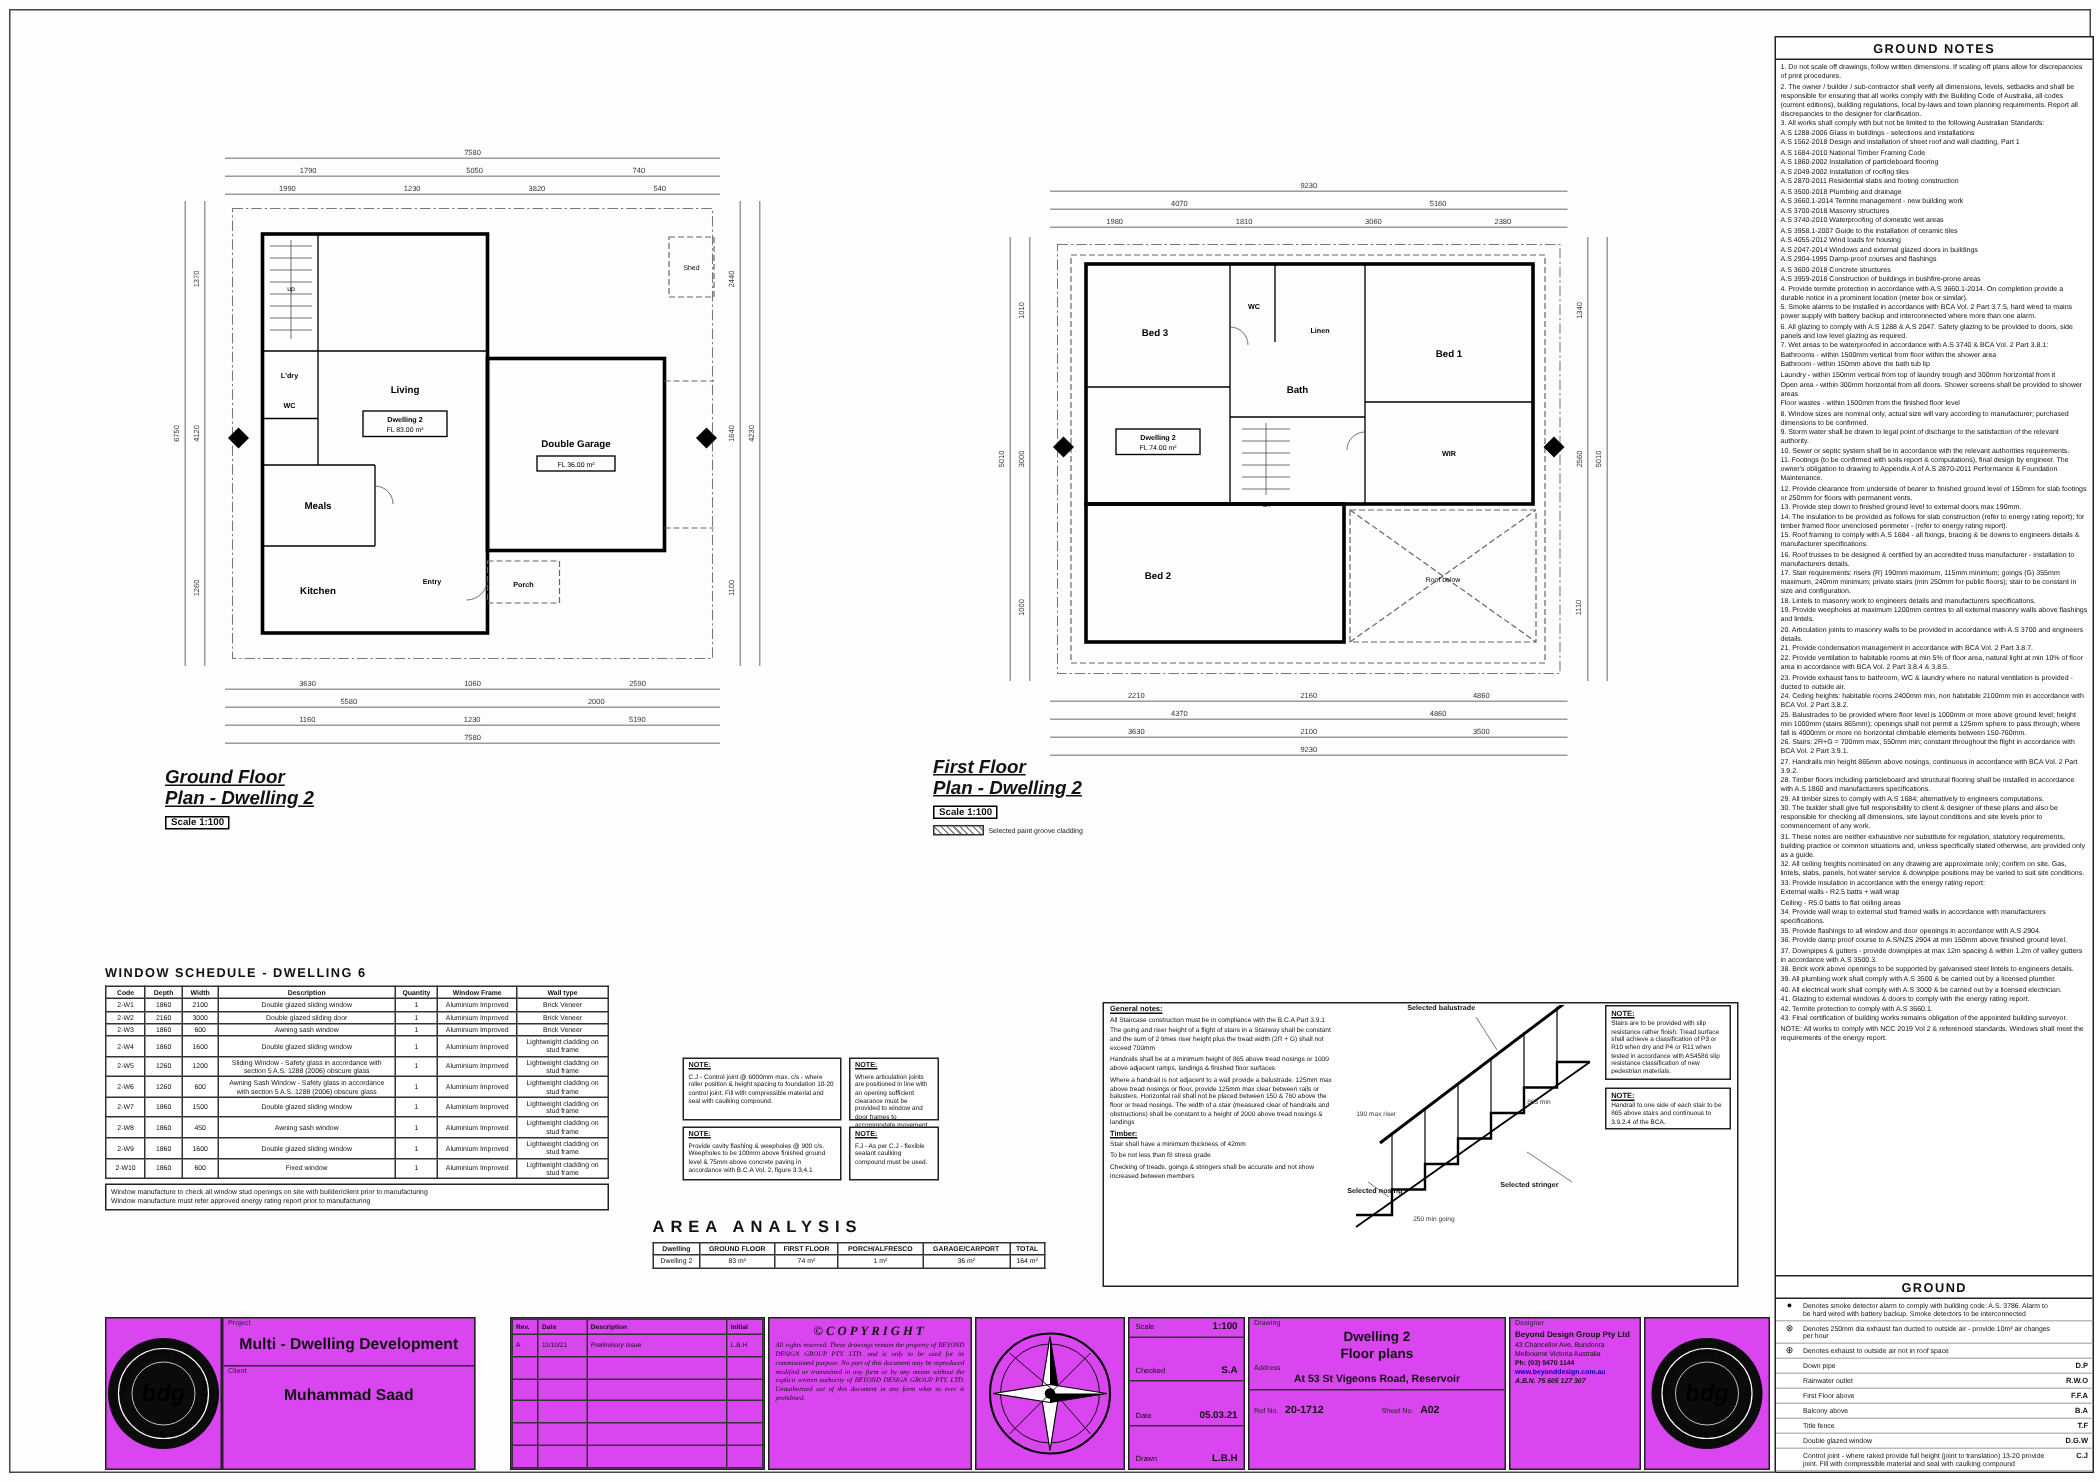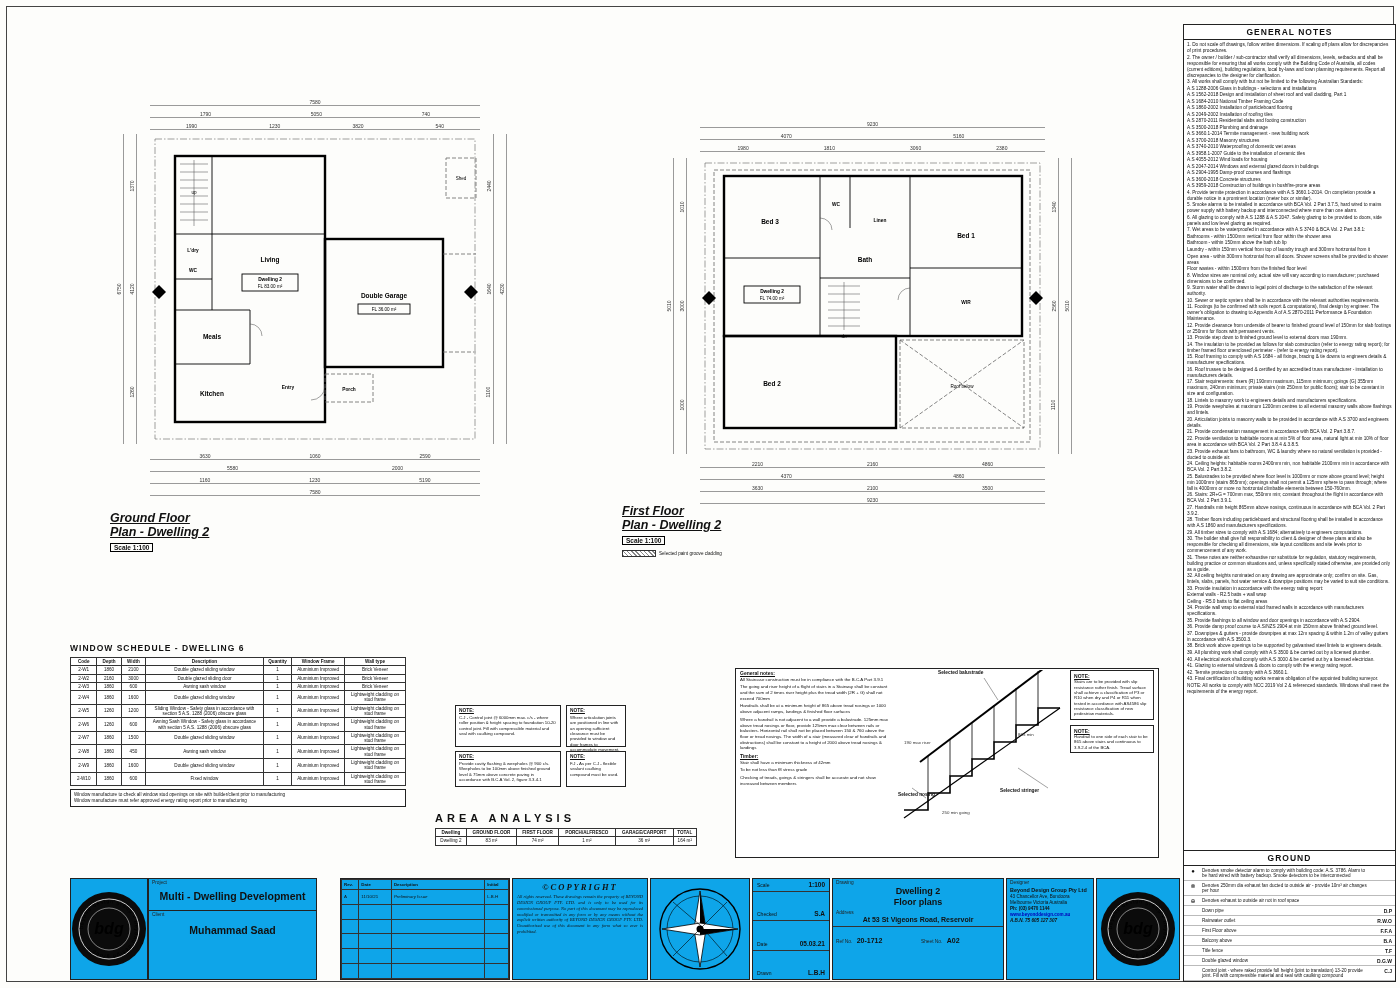--- a/index.html
+++ b/index.html
@@ -72,21 +72,21 @@
   .panel-h{border-bottom:1px solid #222;text-align:center;font-weight:bold;font-size:8.5px;letter-spacing:1px;padding:2px 0;flex:0 0 auto}
   .gn-body{flex:1 1 auto;overflow:hidden;padding:2px 3px;font-size:4.7px;line-height:1.28}
   .gn-line{margin-bottom:.5px}
   .legend-wrap{flex:0 0 auto;border-top:1.2px solid #222}
   .lg-row{display:flex;gap:3px;align-items:flex-start;border-bottom:.8px solid #bbb;padding:1.5px 3px}
   .lg-txt{flex:1;font-size:4.6px;line-height:1.2}
   .lg-sym{width:12px;text-align:center;font-size:6px;line-height:1}
   .lg-abbr{font-weight:bold;font-size:5px;min-width:20px;text-align:right}
 
   
-  .tb{position:absolute;top:878px;height:102px;border:1.1px solid #222;background:#0ea5e9}
+  .tb{position:absolute;top:878px;height:102px;border:1.1px solid #222;background:#d946ef}
   .tb-label{font-size:4.8px;color:#222;padding:1px 3px}
   .proj-name{font-weight:bold;font-size:10.5px;text-align:center;padding:4px 2px 8px;border-bottom:1px solid #222}
   .client-name{font-weight:bold;font-size:10.5px;text-align:center;padding:6px 18px}
   table.rev{border-collapse:collapse;width:100%;height:100%}
   table.rev th,table.rev td{border:.8px solid #333;font-size:4.4px;padding:1px 2px;text-align:left;height:10px}
   .copy-h{font-family:"Liberation Serif",serif;font-weight:bold;font-style:italic;font-size:8.5px;letter-spacing:2px;text-align:center;padding-top:3px}
   .copy-t{font-family:"Liberation Serif",serif;font-style:italic;font-size:4.5px;line-height:1.3;padding:2px 4px;text-align:justify}
   .meta-row{border-bottom:.8px solid #333;padding:2px 4px 3px;display:flex;justify-content:space-between;align-items:baseline}
   .meta-row:last-child{border-bottom:none}
   .meta-l{font-size:5px}
@@ -550,21 +550,21 @@
         </div>
         <div class="box">
           <span class="nt">NOTE:</span>
           <span>Handrail to one side of each stair to be 865 above stairs and continuous to 3.9.2.4 of the BCA.</span>
         </div>
       </div>
     </div>
   </div>
 
   <div class="rpanel">
-    <div class="panel-h">GENERAL NOTES</div>
+    <div class="panel-h">GROUND NOTES</div>
     <div class="gn-body">
 
     <div class="gn-line">1. Do not scale off drawings, follow written dimensions. If scaling off plans allow for discrepancies of print procedures.</div>
         <div class="gn-line">2. The owner / builder / sub-contractor shall verify all dimensions, levels, setbacks and shall be responsible for ensuring that all works comply with the Building Code of Australia, all codes (current editions), building regulations, local by-laws and town planning requirements. Report all discrepancies to the designer for clarification.</div>
         <div class="gn-line">3. All works shall comply with but not be limited to the following Australian Standards:</div>
         <div class="gn-line">A.S 1288-2006 Glass in buildings - selections and installations</div>
         <div class="gn-line">A.S 1562-2018 Design and installation of sheet roof and wall cladding, Part 1</div>
         <div class="gn-line">A.S 1684-2010 National Timber Framing Code</div>
         <div class="gn-line">A.S 1860-2002 Installation of particleboard flooring</div>
         <div class="gn-line">A.S 2049-2002 Installation of roofing tiles</div>

